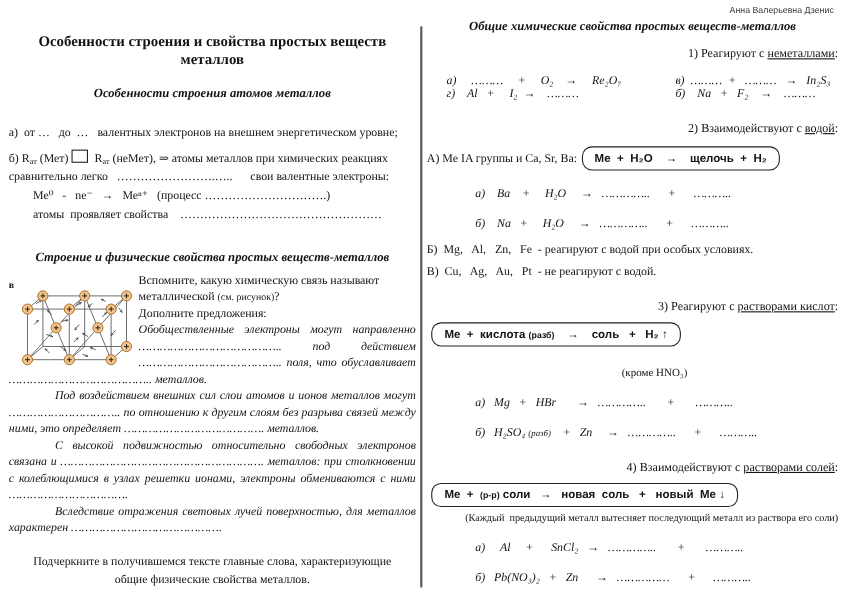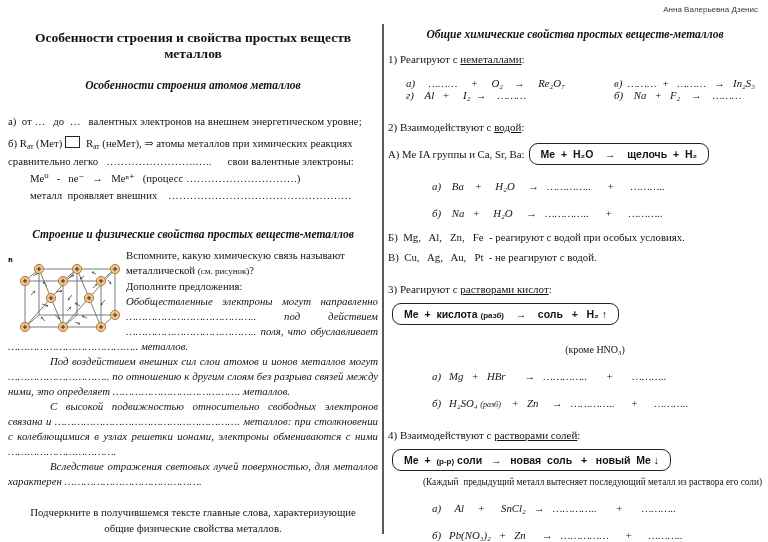--- a/index.html
+++ b/index.html
@@ -27,22 +27,22 @@
   .phys       { margin-top:8px; font-size:10.8px; line-height:15px; }
   .fig-wrap   { float:left; width:114px; height:84px; position:relative; margin:1px 4px 2px 0; }
   .fig-label  { position:absolute; left:0; top:3px; font-size:9px; font-weight:bold; }
   .fig-svg    { position:absolute; left:9px; top:0; }
   .small-note { font-size:9px; }
   .fill-p     { font-style:italic; text-align:justify; margin:0; }
   .fill-ind   { text-indent:42px; }
   .l-task     { margin-top:15px; text-align:center; font-size:10.8px; line-height:16px; padding:0 6px; }
 
   
-  .r-title  { margin-top:28px; text-align:center; font-weight:bold; font-style:italic; font-size:11.5px; }
-  .r-sub    { text-align:left; font-size:11px; margin-top:13px; }
+  .r-title  { margin-top:18px; text-align:center; font-weight:bold; font-style:italic; font-size:11.5px; }
+  .r-sub    { text-align:right; font-size:11px; margin-top:13px; }
   .r-sub .u { text-decoration:underline; }
   .eq-grid  { display:grid; grid-template-columns:208px 1fr; padding-left:18px; margin-top:12px; row-gap:0;
               font-style:italic; font-size:10.8px; white-space:pre; }
   .rowA     { margin-top:10px; display:flex; align-items:center; font-size:10.8px; white-space:pre; }
   .rbox     { display:inline-block; border:1.4px solid #222; border-radius:9px; padding:4px 11px;
               font-family:"Liberation Sans","DejaVu Sans",sans-serif; font-weight:bold; font-size:10.5px;
               white-space:pre; margin-left:4px; }
   .box-small{ font-size:8px; }
   .eq       { font-style:italic; font-size:10.8px; white-space:pre; padding-left:44px; margin-top:15px; }
   .eq .small{ font-size:8px; }
@@ -60,21 +60,21 @@
 
 <div class="left-col">
   <div class="l-title">Особенности строения и свойства простых веществ металлов</div>
   <div class="l-subtitle">Особенности строения атомов металлов</div>
 
   <div class="body-line item-a">а)  от …   до  …   валентных электронов на внешнем энергетическом уровне;</div>
 
   <div class="body-line item-b1"><span>б)  R</span><span class="sub">ат</span><span> (Мет)</span><span class="blank-square"></span><span> R</span><span class="sub">ат</span><span> (неМет), ⇒  атомы металлов при химических реакциях</span></div>
   <div class="body-line">сравнительно легко   …………………….…..      свои валентные электроны:</div>
   <div class="body-line indented">Ме⁰   -   ne⁻   →   Меⁿ⁺   (процесс ………………………….)</div>
-  <div class="body-line indented">металл  проявляет внешних    ……………………………………………</div>
+  <div class="body-line indented">атомы  проявляет свойства    ……………………………………………</div>
 
   <div class="l-sec2">Строение и физические свойства простых веществ-металлов</div>
 
   <div class="phys">
     <div class="fig-wrap">
       <span class="fig-label">в</span>
       <svg class="fig-svg" viewBox="0 0 104 84" width="104" height="84" xmlns="http://www.w3.org/2000/svg">
         <defs>
           <marker id="ah" markerWidth="5" markerHeight="5" refX="3.5" refY="2" orient="auto">
             <path d="M0,0.5 L3.5,2 L0,3.5" fill="none" stroke="#333" stroke-width="0.7"></path>

